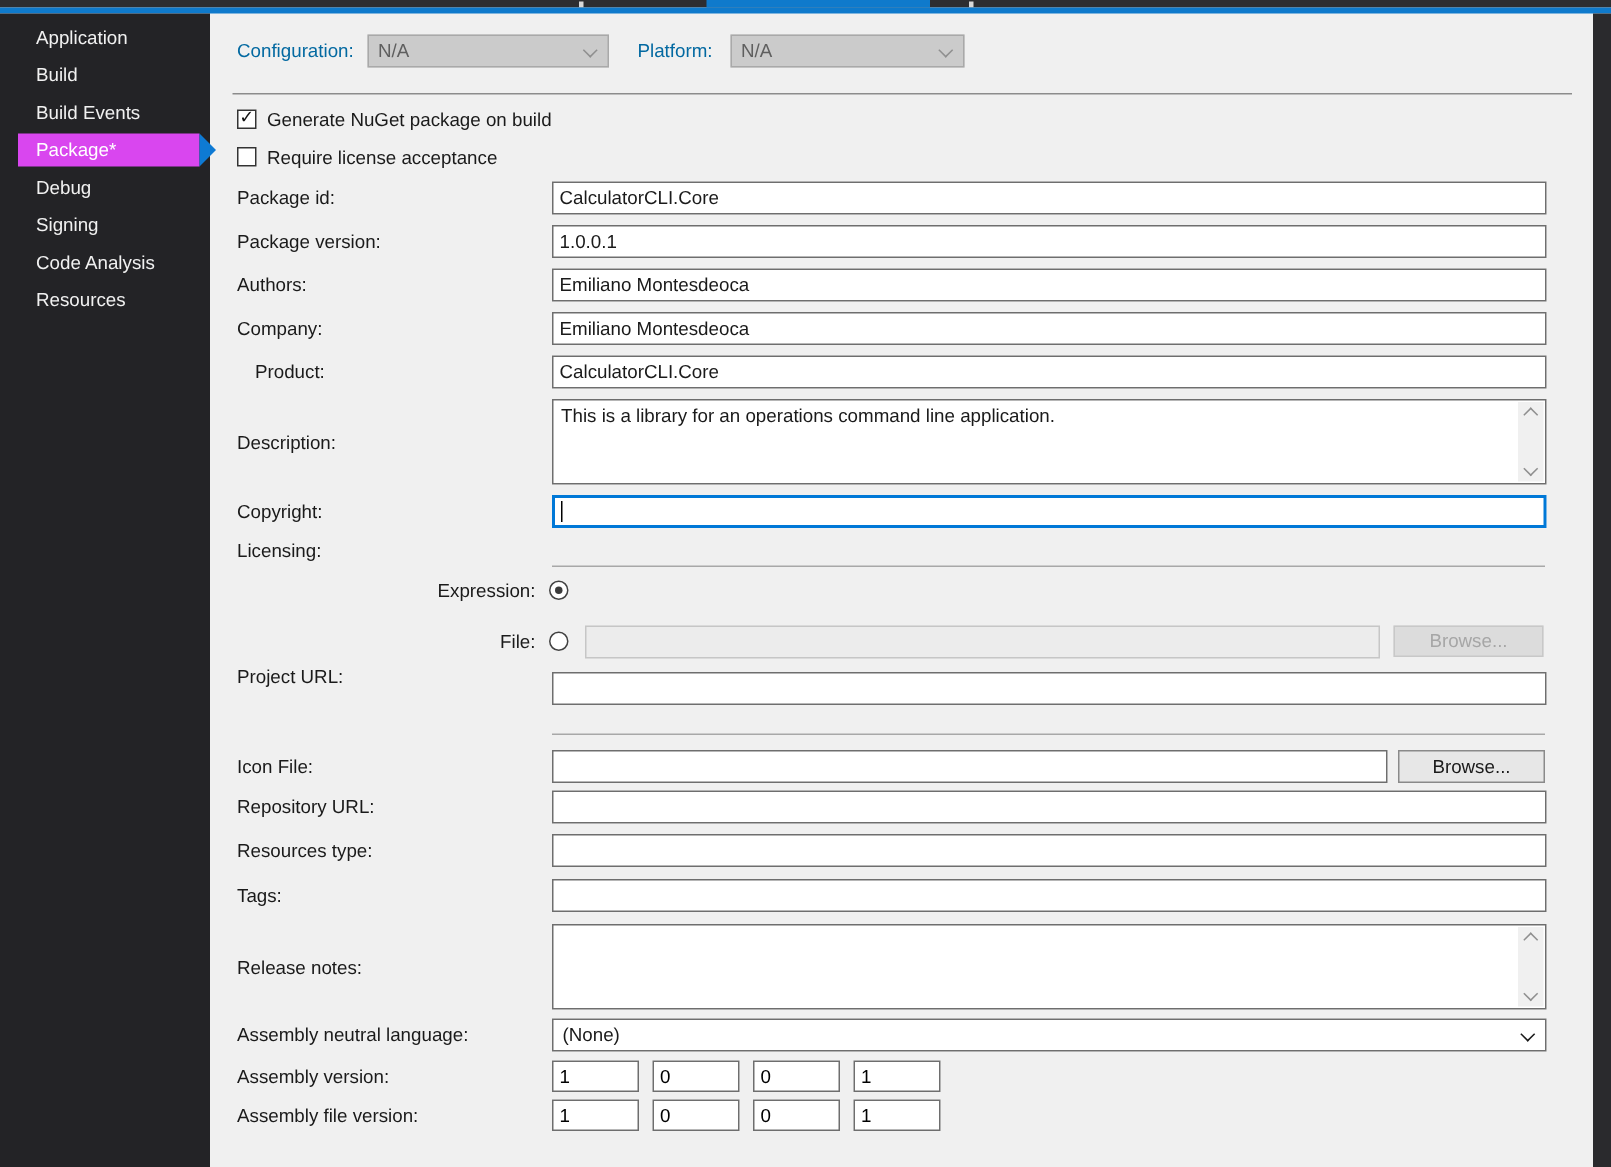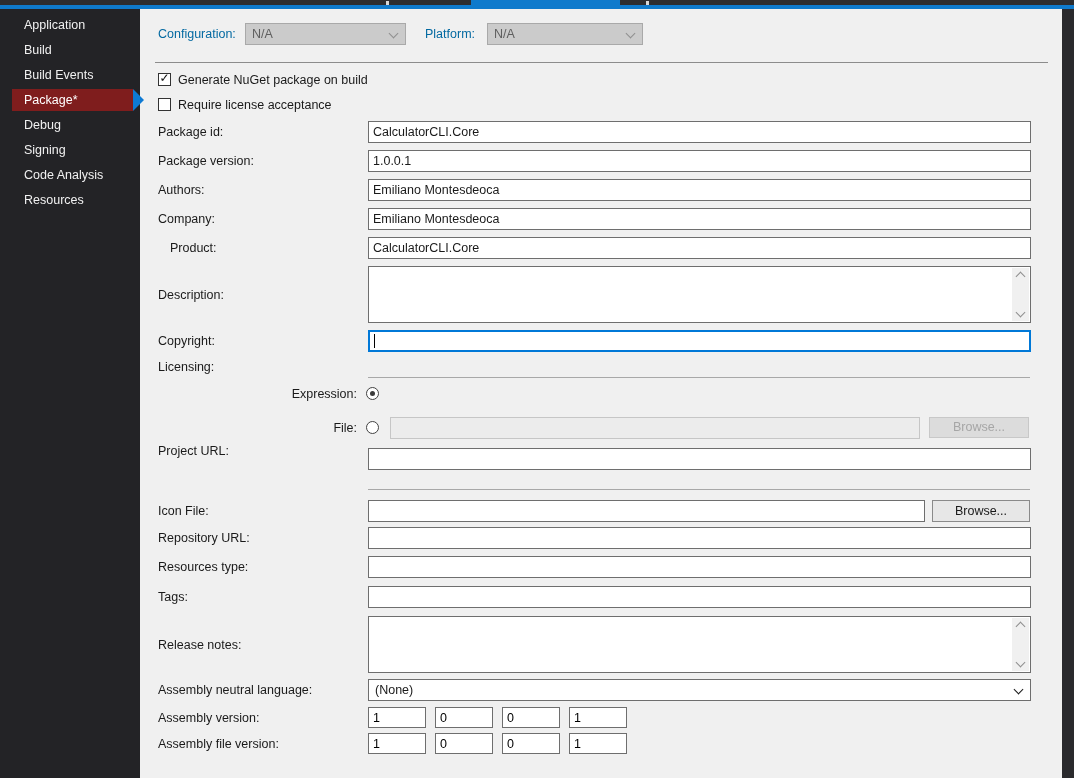--- a/index.html
+++ b/index.html
@@ -11,21 +11,21 @@
   }
   
   .tabbar { position:absolute; left:0; top:0; width:1074px; height:5px; background:#2d2d30; }
   .tab-active { position:absolute; left:471px; top:0; width:149px; height:5px; background:#0f7acc; }
   .tab-remnant { position:absolute; top:1px; width:3px; height:4px; background:#d8d8d8; }
   .blue-line { position:absolute; left:0; top:5px; width:1074px; height:4px; background:#0f7acc; }
   
   .sidebar { position:absolute; left:0; top:9px; width:140px; height:769px; background:#232326; padding-top:5px; }
   .side-item { position:relative; margin:0 0 3px 12px; width:121px; height:22px; line-height:22px;
     padding-left:12px; color:#f1f1f1; cursor:default; white-space:nowrap; }
-  .side-item.selected { background:#7f1d1d; color:#fff; }
+  .side-item.selected { background:#d946ef; color:#fff; }
   .side-item.selected::after { content:""; position:absolute; right:-11px; top:0;
     border-top:11px solid transparent; border-bottom:11px solid transparent; border-left:11px solid #0e7ad4; }
   .rightstrip { position:absolute; right:0; top:9px; width:12px; height:769px; background:#2a2a2d; }
   
   .glabel { position:absolute; color:#0369a1; line-height:15px; }
   .flabel { position:absolute; color:#1a1a1a; line-height:15px; white-space:nowrap; }
   .rlabel { position:absolute; left:158px; width:199px; text-align:right; color:#1a1a1a; line-height:15px; }
   .sep { position:absolute; height:1px; background:#9b9b9b; }
   .combo { position:absolute; height:22px; line-height:20px; padding:0 20px 0 6px; }
   .combo.disabled { background:#cbcbcb; border:1px solid #a9a9a9; color:#5f5f5f; }
@@ -113,20 +113,21 @@
   <input class="ti" style="top: 179px;" value="Emiliano Montesdeoca">
 
   <span class="flabel" style="left:158px;top:212px">Company:</span>
   <input class="ti" style="top: 208px;" value="Emiliano Montesdeoca">
 
   <span class="flabel" style="left:170px;top:241px">Product:</span>
   <input class="ti" style="top: 237px;" value="CalculatorCLI.Core">
 
   <span class="flabel" style="left:158px;top:288px">Description:</span>
   <div class="ta" style="top:266px;height:57px">
+    <div class="ta-text">This is a library for an operations command line application.</div>
     <div class="sb">
       <span class="chev up"></span>
       <span class="chev down"></span>
     </div>
   </div>
 
   <span class="flabel" style="left:158px;top:334px">Copyright:</span>
   <input class="ti focused" style="top: 330px;" value="">
   <div class="caret" style="left:374px;top:334px"></div>
 

